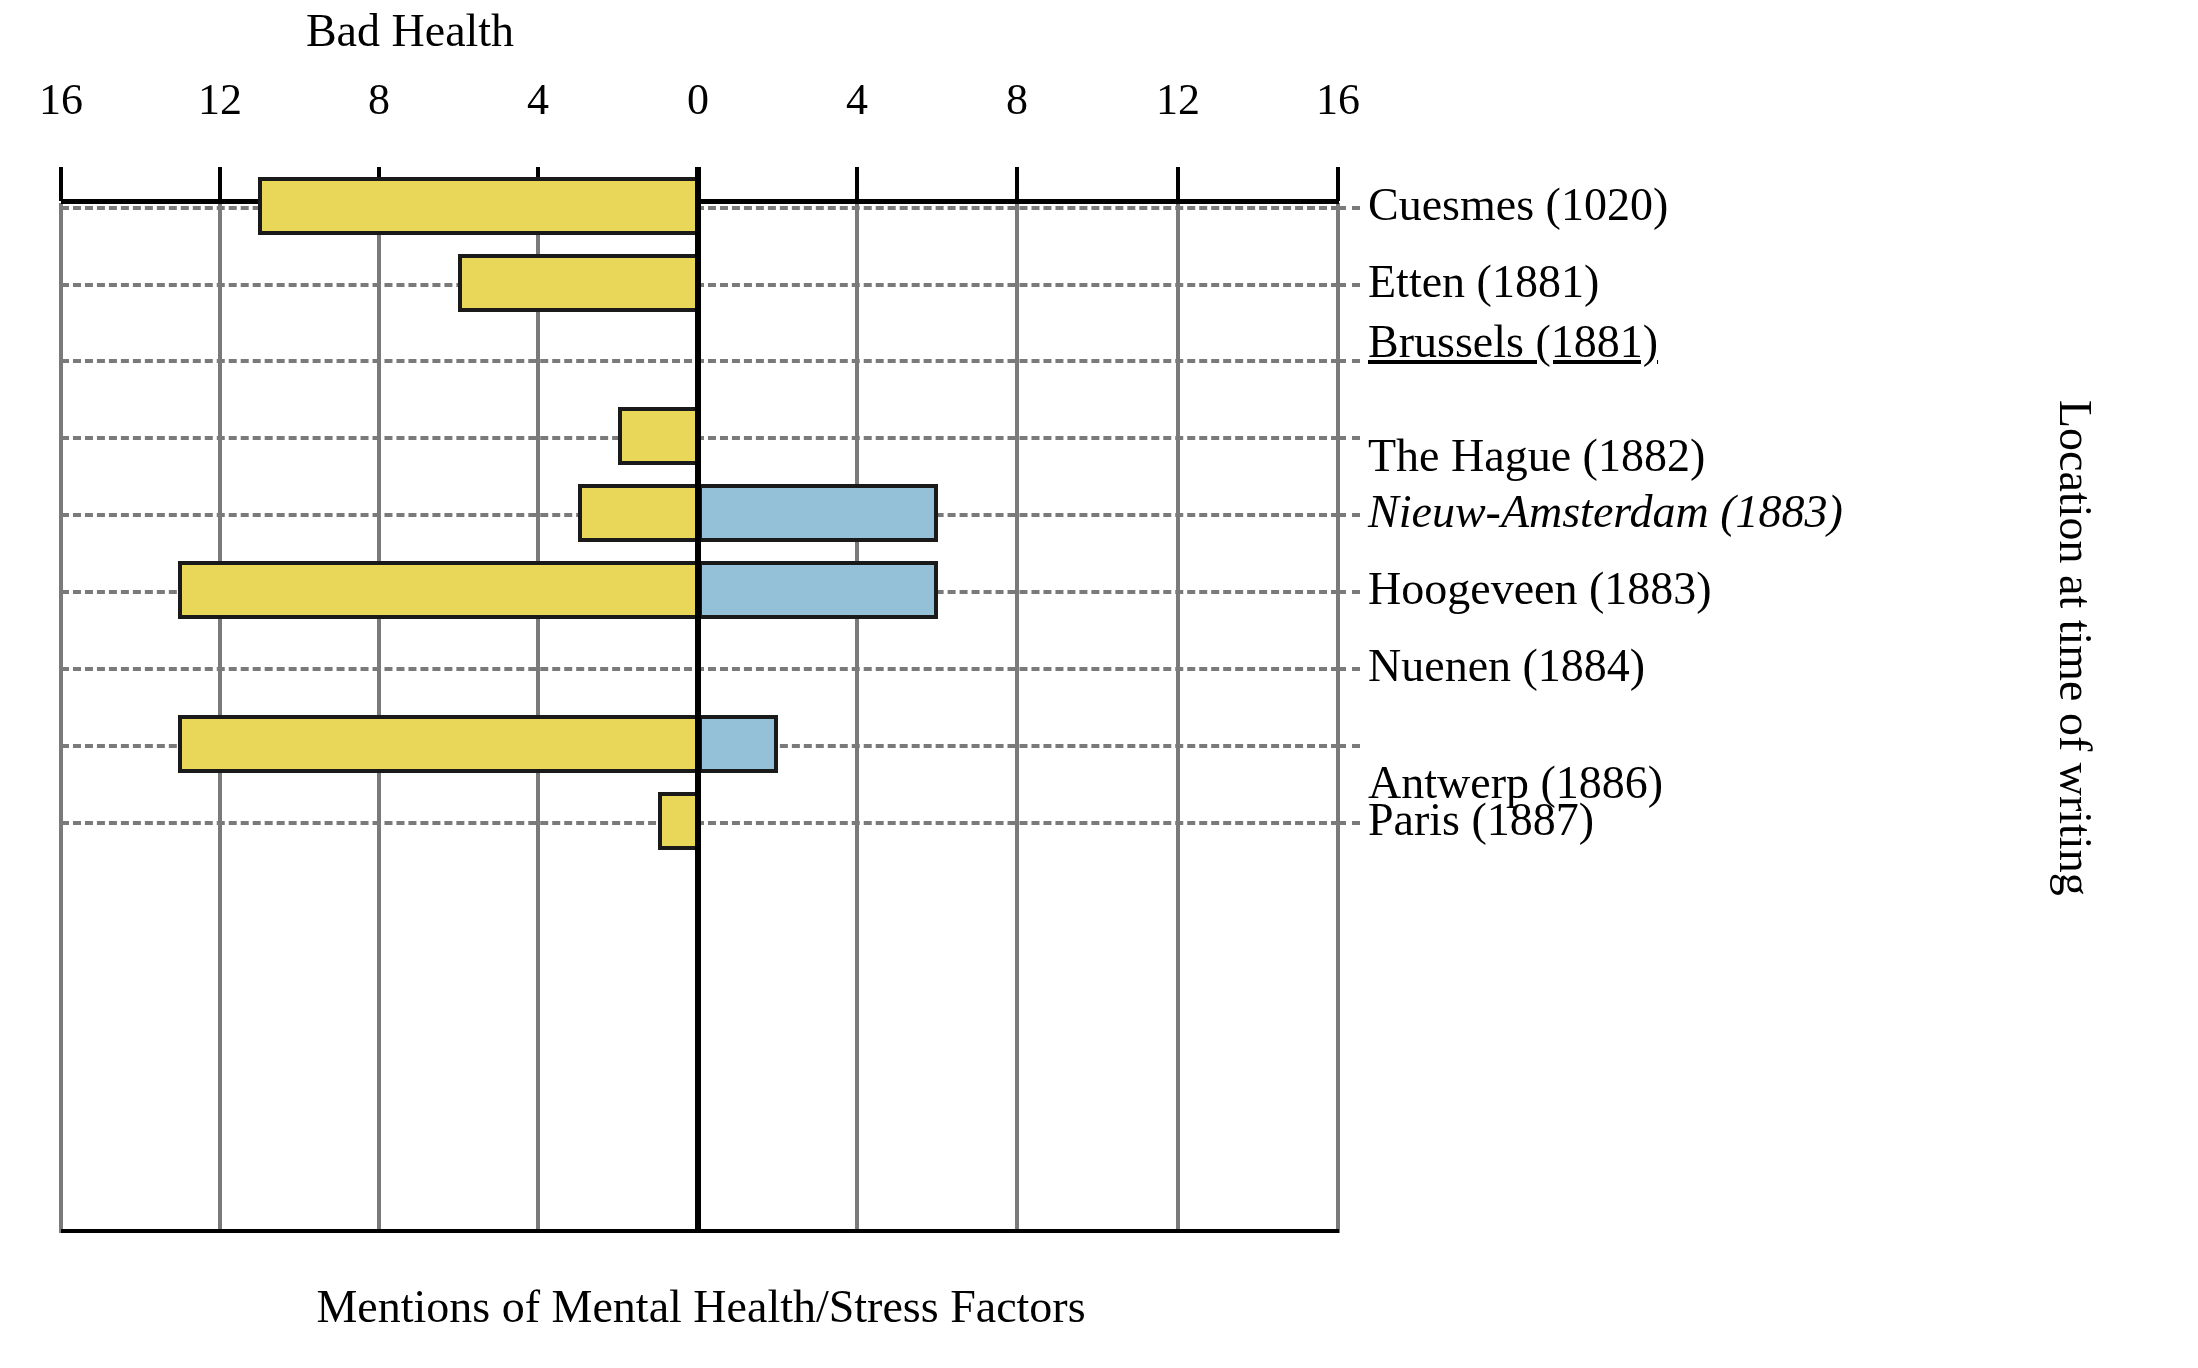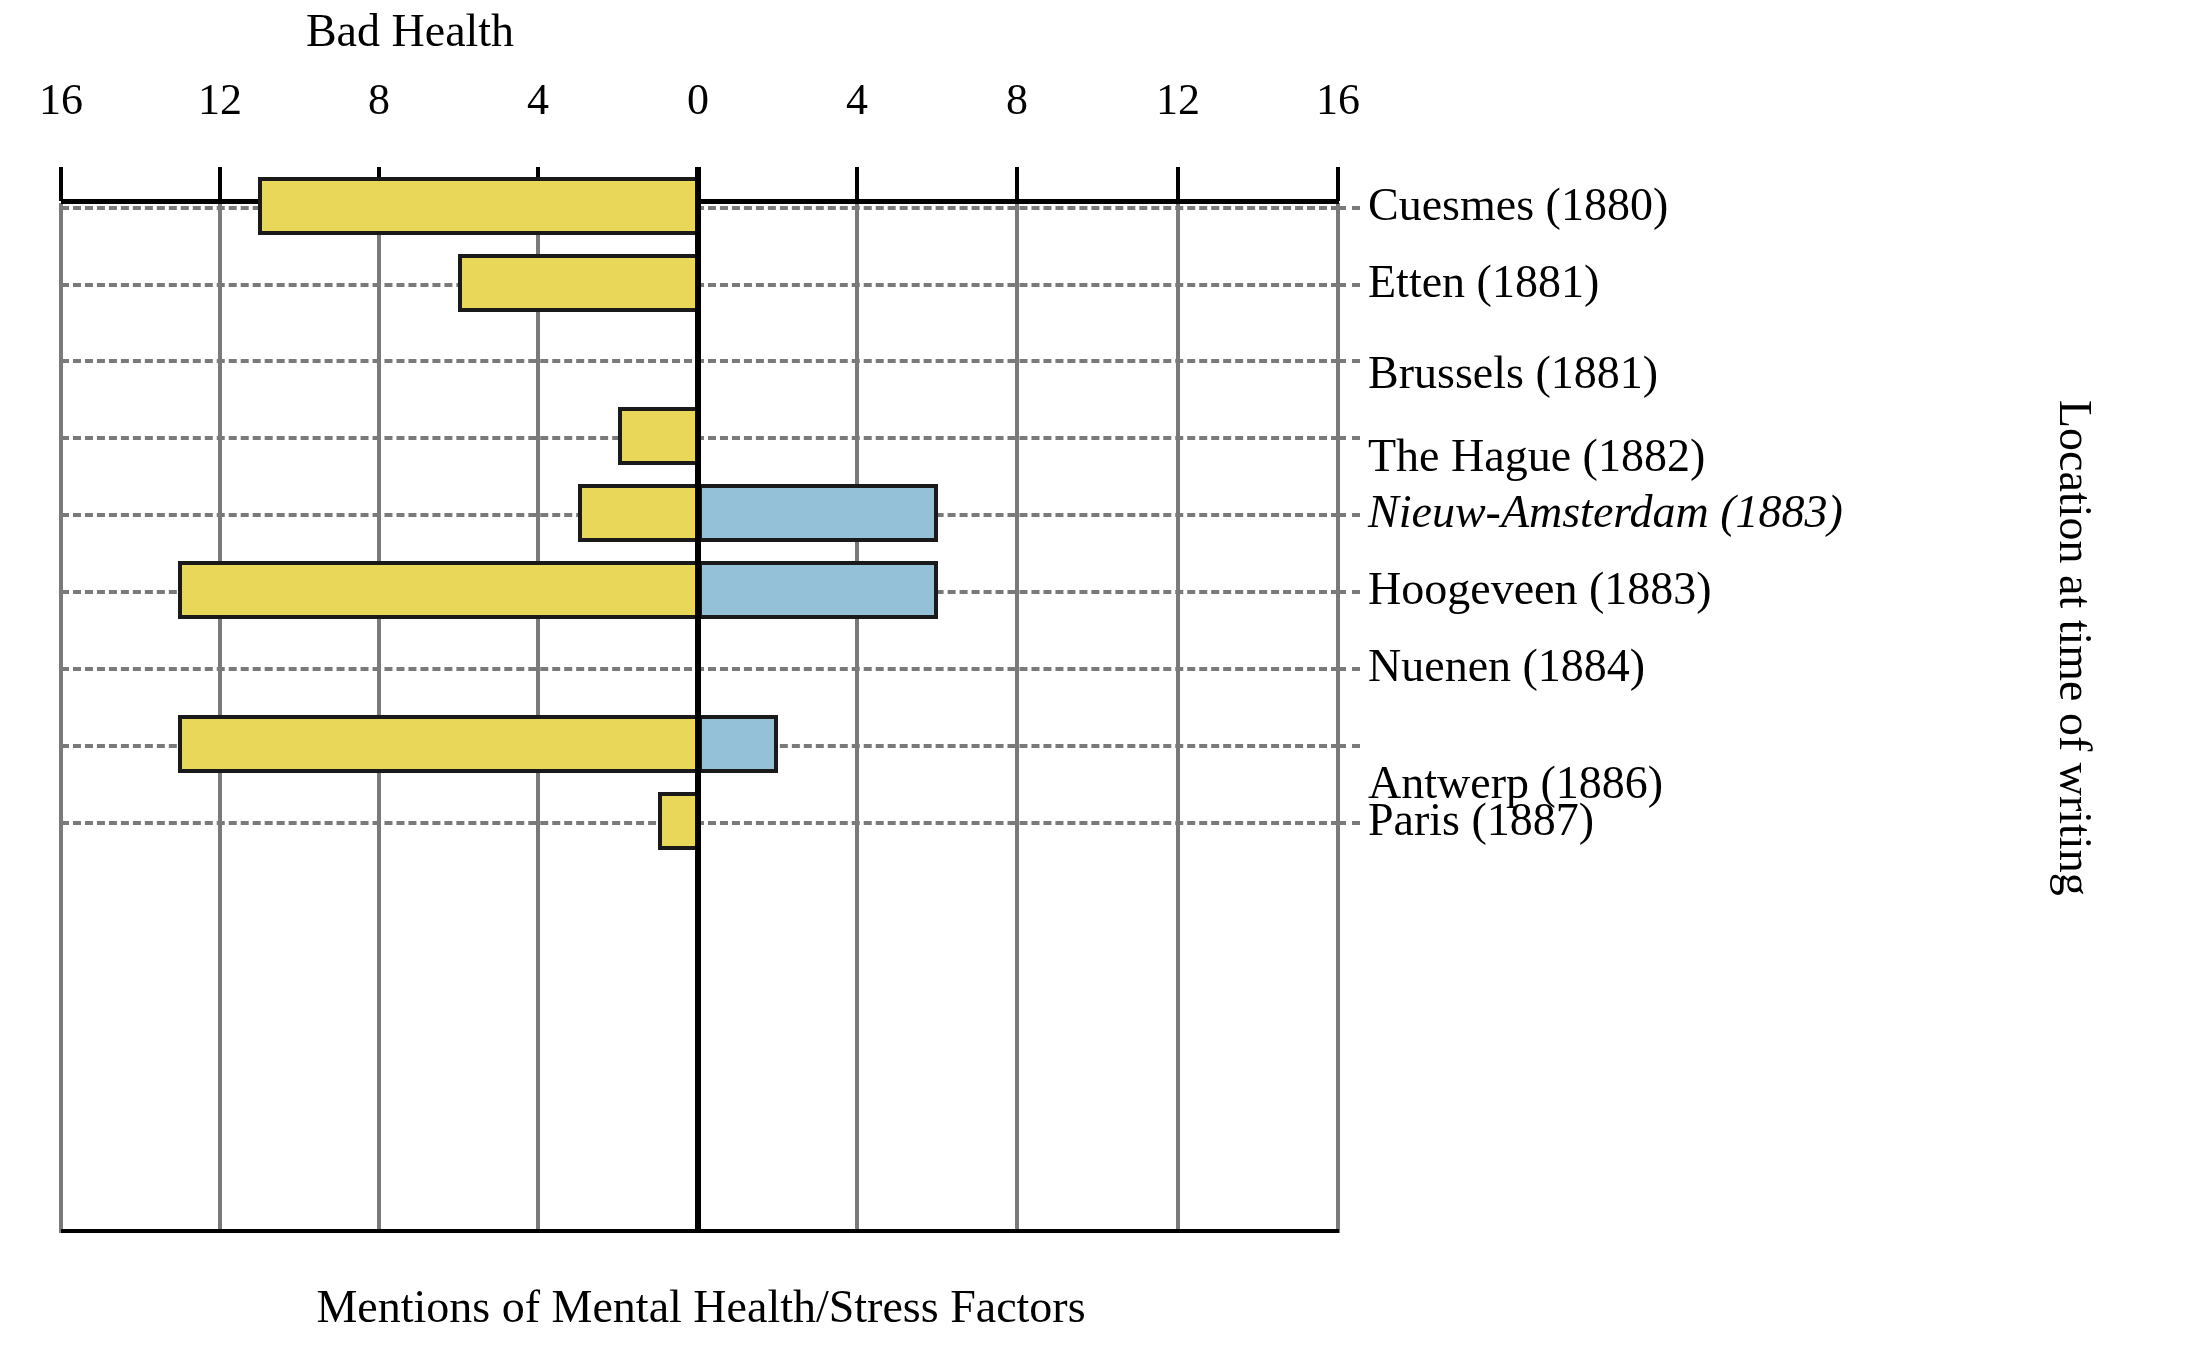--- a/index.html
+++ b/index.html
@@ -232,23 +232,23 @@
       <div class="bar bad" title="Nieuw-Amsterdam (1883) — Bad Health: 3" style="left: 578px; width: 123px; top: 484px; height: 58px; background: rgb(233, 215, 90);"></div>
       <div class="bar good" title="Nieuw-Amsterdam (1883) — Good Health: 6" style="left: 698px; width: 240px; top: 484px; height: 58px; background: rgb(148, 193, 216);"></div>
       <div class="bar bad" title="Hoogeveen (1883) — Bad Health: 13" style="left: 178px; width: 523px; top: 561px; height: 58px; background: rgb(233, 215, 90);"></div>
       <div class="bar good" title="Hoogeveen (1883) — Good Health: 6" style="left: 698px; width: 240px; top: 561px; height: 58px; background: rgb(148, 193, 216);"></div>
       <div class="bar bad" title="Antwerp (1886) — Bad Health: 13" style="left: 178px; width: 523px; top: 715px; height: 58px; background: rgb(233, 215, 90);"></div>
       <div class="bar good" title="Antwerp (1886) — Good Health: 2" style="left: 698px; width: 80px; top: 715px; height: 58px; background: rgb(148, 193, 216);"></div>
       <div class="bar bad" title="Paris (1887) — Bad Health: 1" style="left: 658px; width: 43px; top: 792px; height: 58px; background: rgb(233, 215, 90);"></div>
     </div>
 
   <div id="cat-labels-layer">
-      <div class="cat-label" style="top: 182px;">Cuesmes (1880)</div>
+      <div class="cat-label" style="top: 182px;">Cuesmes (1020)</div>
       <div class="cat-label" style="top: 259px;">Etten (1881)</div>
-      <div class="cat-label" style="top: 350px;">Brussels (1881)</div>
+      <div class="cat-label" style="top: 319px; text-decoration: underline;">Brussels (1881)</div>
       <div class="cat-label" style="top: 412px; margin-top: 21px;">The Hague (1882)</div>
       <div class="cat-label" style="top: 489px; font-style: italic;">Nieuw-Amsterdam (1883)</div>
       <div class="cat-label" style="top: 566px;">Hoogeveen (1883)</div>
       <div class="cat-label" style="top: 643px;">Nuenen (1884)</div>
       <div class="cat-label" style="top: 720px; margin-top: 40px;">Antwerp (1886)</div>
       <div class="cat-label" style="top: 797px;">Paris (1887)</div>
     </div>
 
   <div id="xaxis-title">Mentions of Mental Health/Stress Factors</div>
   <div id="yaxis-title">Location at time of writing</div>

